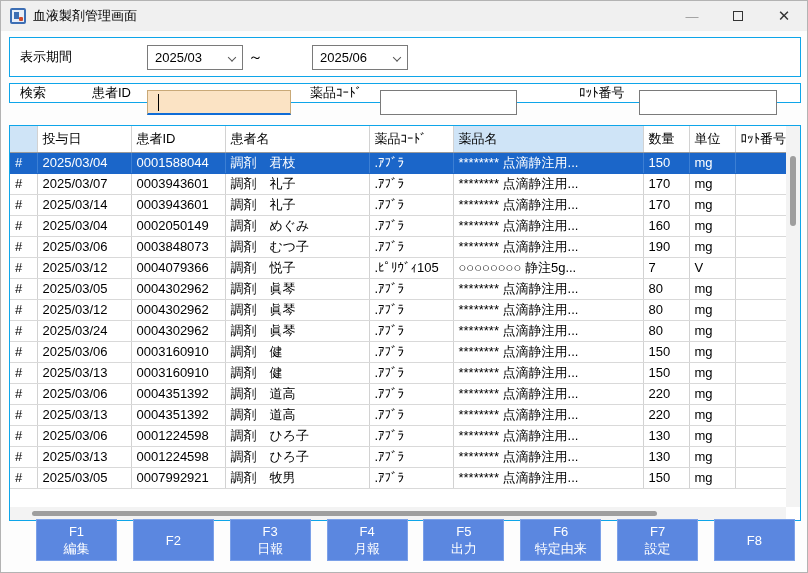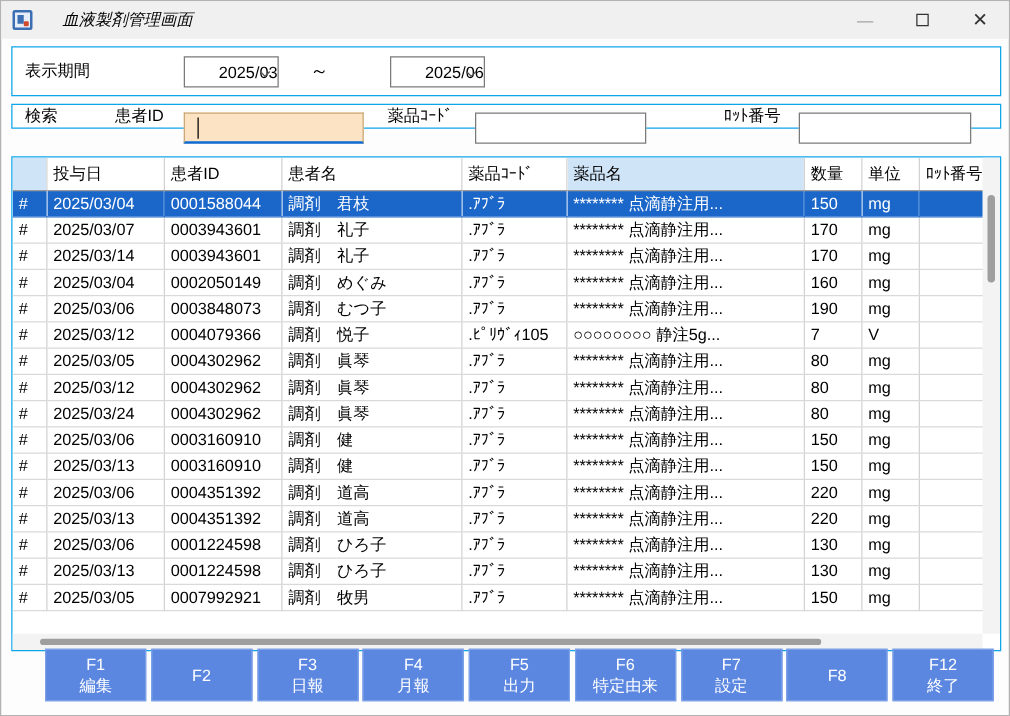--- a/index.html
+++ b/index.html
@@ -24,40 +24,40 @@
     background:#e8eef8; border:2px solid #3c6eb4; border-radius:2px;
   }
   .app-icon::before {
     content:""; position:absolute; left:2px; top:2px; width:5px; height:7px;
     background:#3c6eb4;
   }
   .app-icon::after {
     content:""; position:absolute; right:1px; bottom:1px; width:4px; height:4px;
     background:#d04a2a; border-radius:1px;
   }
-  .title-text { margin-left:24px; font-size:13px; color:#000;font-style:italic; }
+  .title-text { margin-left:7px; font-size:13px; color:#000; }
   .win-controls { margin-left:auto; display:flex; height:100%; }
   .win-btn {
     width:46px; height:100%; display:flex; align-items:center; justify-content:center;
     font-size:13px; color:#333;
   }
   .win-btn.min { color:#9a9a9a; }
   .win-btn.max span { display:block; width:10px; height:10px; border:1px solid #333; }
   .win-btn.close { font-size:15px; }
   
   .groupbox { position:absolute; border:1px solid #0ea5e9; background:#fff; }
   .box-period { top:36px; left:8px; width:792px; height:40px; }
   .box-search { top:82px; left:8px; width:792px; height:20px; }
   .box-table  { top:124px; left:8px; width:792px; height:396px; overflow:hidden; }
   .flabel { position:absolute; top:50%; transform:translateY(-50%); white-space:nowrap; }
   
   .dropdown {
-    position:absolute; top:7px; height:25px; width:76px;
+    position:absolute; top:7px; height:25px; width:96px;
     border:1px solid #7a7a7a; background:#fff;
-    display:flex; align-items:center; padding-left:7px;justify-content:flex-end;
+    display:flex; align-items:center; padding-left:7px;
   }
   .dropdown .chev {
     position:absolute; right:7px; top:50%; transform:translateY(-58%) rotate(45deg);
     width:6px; height:6px; border-right:1px solid #555; border-bottom:1px solid #555;
   }
   .tilde { position:absolute; left:238px; top:50%; transform:translateY(-50%); font-size:15px; }
   
   .tinput {
     position:absolute; top:6px; height:25px;
     border:1px solid #7a7a7a; background:#fff;
@@ -384,19 +384,15 @@
         <span class="fkey">F6</span>
         <span class="flab">特定由来</span>
       </button>
     <button class="fbtn">
         <span class="fkey">F7</span>
         <span class="flab">設定</span>
       </button>
     <button class="fbtn">
         <span class="fkey">F8</span>
       </button>
-    <button class="fbtn">
-        <span class="fkey">F12</span>
-        <span class="flab">終了</span>
-      </button>
   </div>
 
 </div>
 
 </body></html>

